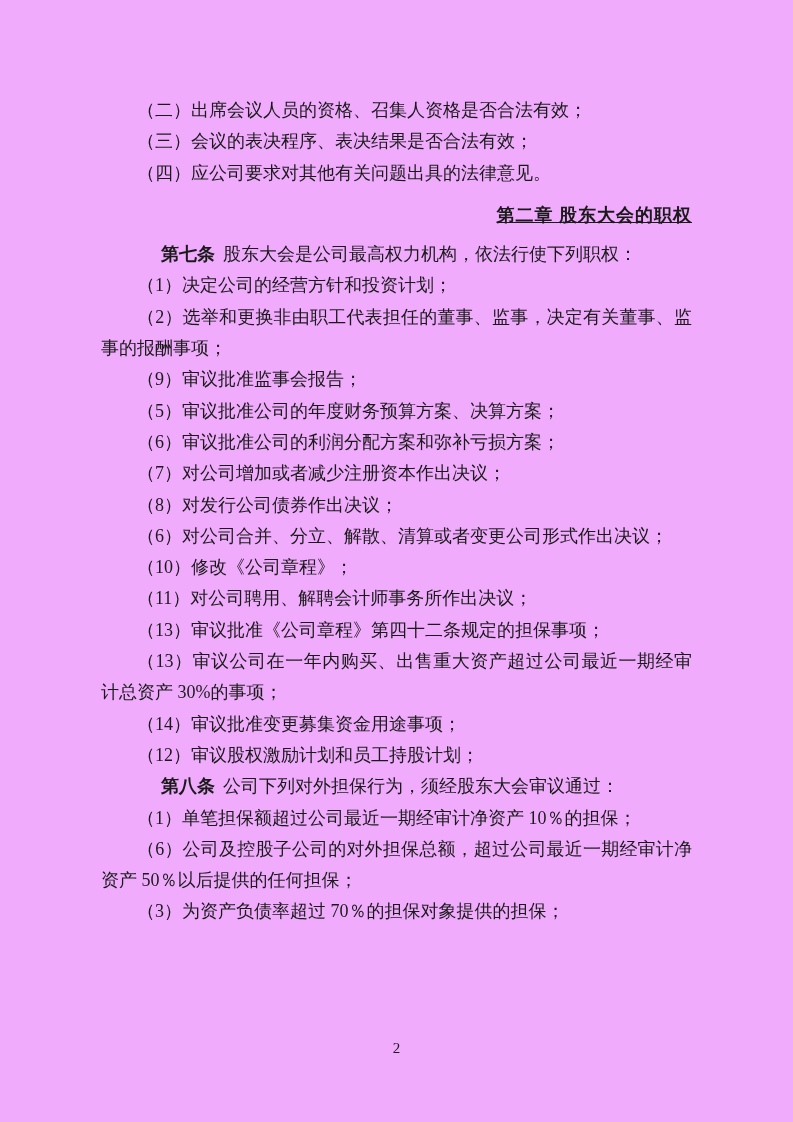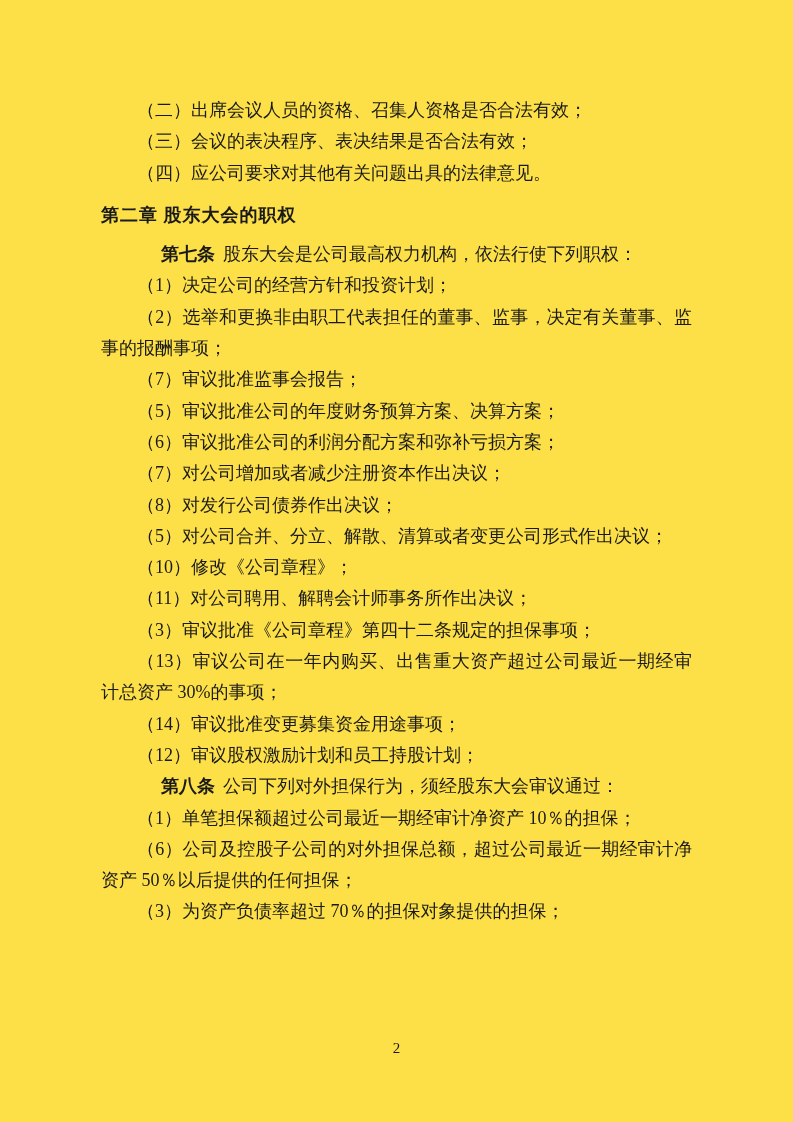--- a/index.html
+++ b/index.html
@@ -4,21 +4,21 @@
 <style>
   html, body {
     margin: 0;
     padding: 0;
     background: #ffffff;
   }
   .page {
     position: relative;
     width: 793px;
     height: 1122px;
-    background: #fde047;
+    background: #f0abfc;
     overflow: hidden;
     font-family: "Liberation Serif", "DejaVu Serif", serif;
     color: #1a1a1a;
   }
   .content {
     position: absolute;
     top: 95px;
     left: 101px;
     width: 591px;
     font-size: 18px;
@@ -27,23 +27,24 @@
   }
   p.para {
     margin: 0;
     padding: 0;
     text-indent: 2em;
   }
   p.chapter {
     margin: 11px 0 8px 0;
     padding: 0;
     text-indent: 0;
-    text-align: left;
+    text-align: right;
     font-weight: bold;
     letter-spacing: 1px;
+    text-decoration: underline;
   }
   .article-lead {
     font-weight: bold;
     margin-right: 0.45em;
     margin-left: 24px;
   }
   .footer {
     position: absolute;
     top: 1038px;
     left: 0;
@@ -63,29 +64,29 @@
     <p class="para">（二）出席会议人员的资格、召集人资格是否合法有效；</p>
     <p class="para">（三）会议的表决程序、表决结果是否合法有效；</p>
     <p class="para">（四）应公司要求对其他有关问题出具的法律意见。</p>
 
     <p class="chapter">第二章 股东大会的职权</p>
 
     <p class="para"><span class="article-lead">第七条</span><span>股东大会是公司最高权力机构，依法行使下列职权：</span></p>
 
     <p class="para">（1）决定公司的经营方针和投资计划；</p>
     <p class="para">（2）选举和更换非由职工代表担任的董事、监事，决定有关董事、监事的报酬事项；</p>
-    <p class="para">（7）审议批准监事会报告；</p>
+    <p class="para">（9）审议批准监事会报告；</p>
     <p class="para">（5）审议批准公司的年度财务预算方案、决算方案；</p>
     <p class="para">（6）审议批准公司的利润分配方案和弥补亏损方案；</p>
     <p class="para">（7）对公司增加或者减少注册资本作出决议；</p>
     <p class="para">（8）对发行公司债券作出决议；</p>
-    <p class="para">（5）对公司合并、分立、解散、清算或者变更公司形式作出决议；</p>
+    <p class="para">（6）对公司合并、分立、解散、清算或者变更公司形式作出决议；</p>
     <p class="para">（10）修改《公司章程》；</p>
     <p class="para">（11）对公司聘用、解聘会计师事务所作出决议；</p>
-    <p class="para">（3）审议批准《公司章程》第四十二条规定的担保事项；</p>
+    <p class="para">（13）审议批准《公司章程》第四十二条规定的担保事项；</p>
     <p class="para">（13）审议公司在一年内购买、出售重大资产超过公司最近一期经审计总资产 30%的事项；</p>
     <p class="para">（14）审议批准变更募集资金用途事项；</p>
     <p class="para">（12）审议股权激励计划和员工持股计划；</p>
 
     <p class="para"><span class="article-lead">第八条</span><span>公司下列对外担保行为，须经股东大会审议通过：</span></p>
 
     <p class="para">（1）单笔担保额超过公司最近一期经审计净资产 10％的担保；</p>
     <p class="para">（6）公司及控股子公司的对外担保总额，超过公司最近一期经审计净资产 50％以后提供的任何担保；</p>
     <p class="para">（3）为资产负债率超过 70％的担保对象提供的担保；</p>
 

